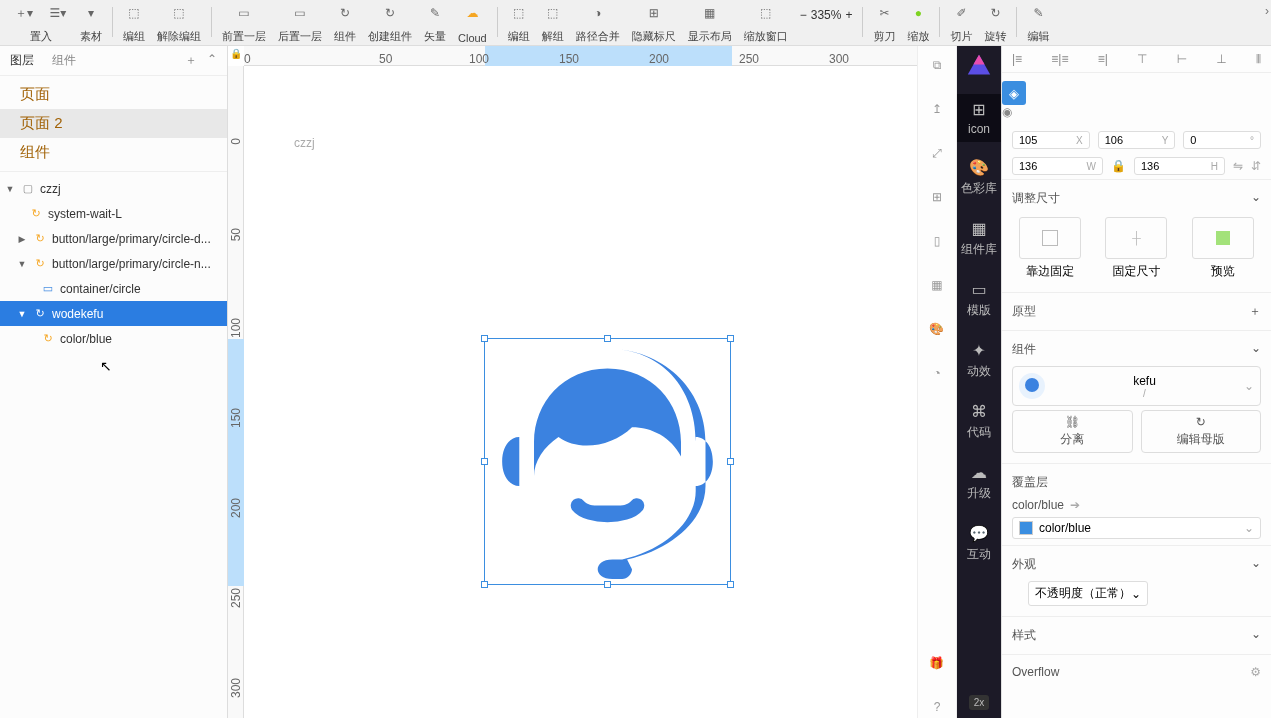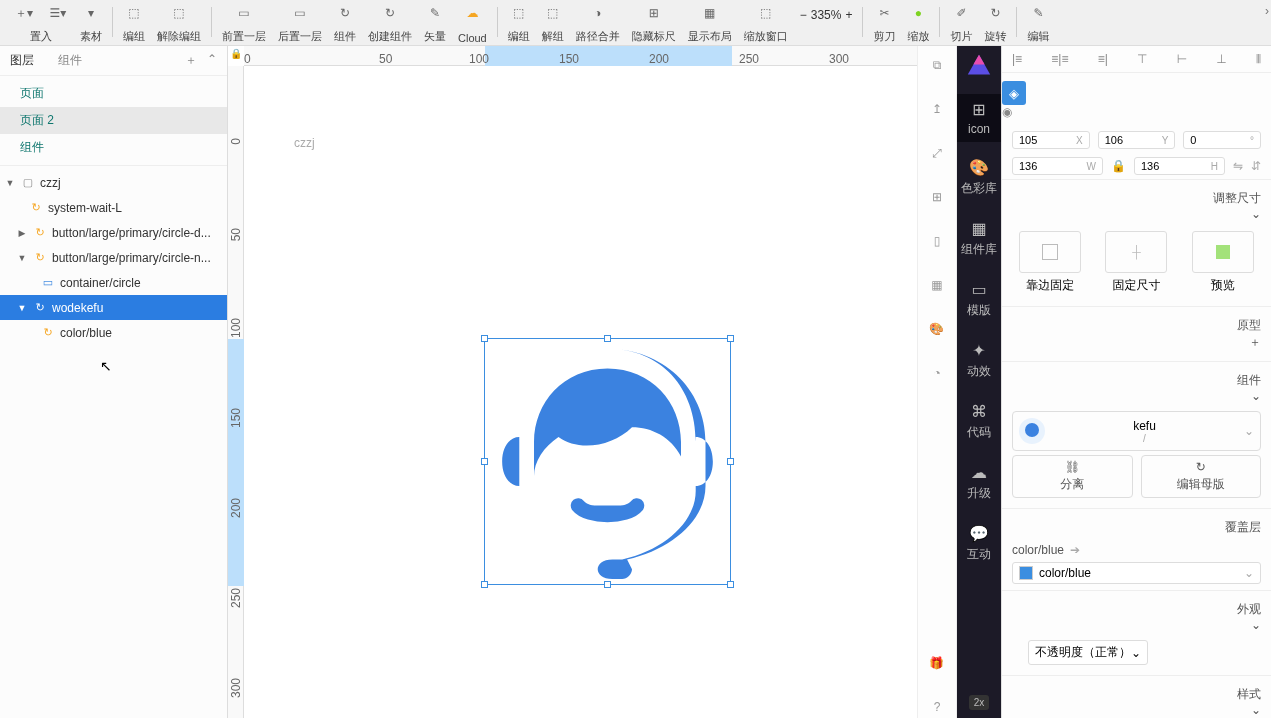--- a/index.html
+++ b/index.html
@@ -6,26 +6,26 @@
 body { width:1271px; height:718px; background:#fff; overflow:hidden; position:relative; }
 .toolbar { height:46px; background:#f0f0f0; border-bottom:1px solid #ddd; display:flex; align-items:flex-start; padding:4px 8px 0; position:relative; }
 .tool-group { display:flex; flex-direction:column; align-items:center; padding:0 6px; height:40px; justify-content:space-between; }
 .tool-row { display:flex; gap:14px; align-items:center; }
 .tool-icon { width:20px; height:18px; display:flex; align-items:center; justify-content:center; color:#666; }
 .tool-label { font-size:11px; color:#444; margin-top:2px; }
 .tool-sep { width:1px; height:30px; background:#ccc; margin:3px 4px 0; }
 .zoom-display { display:flex; align-items:center; gap:4px; color:#333; font-size:12px; margin-top:4px; }
 .main { display:flex; height:calc(100% - 46px); }
 .left-panel { width:228px; background:#fcfcfc; border-right:1px solid #ddd; display:flex; flex-direction:column; }
-.left-tabs { height:30px; display:flex; align-items:center; padding:0 10px; border-bottom:1px solid #eee; gap:24px; position:relative; }
+.left-tabs { height:30px; display:flex; align-items:center; padding:0 10px; border-bottom:1px solid #eee; gap:18px; position:relative; }
 .left-tab { font-size:12px; color:#888; cursor:pointer; }
 .left-tab.active { color:#333; font-weight:500; }
 .left-tabs-actions { margin-left:auto; display:flex; gap:10px; color:#888; }
 .pages { border-bottom:1px solid #eee; padding:4px 0; }
-.page-item { padding:5px 20px; font-size:12px; color:#0f766e; cursor:pointer; }
+.page-item { padding:5px 20px; font-size:15px; color:#a16207; cursor:pointer; }
 .page-item.active { background:#e8e8e8; }
 .tree { flex:1; overflow:auto; padding-top:4px; }
 .tree-item { display:flex; align-items:center; height:25px; padding-left:6px; cursor:pointer; gap:4px; }
 .tree-item.selected { background:#2b7de1; color:#fff; }
 .tree-item.selected .layer-icon, .tree-item.selected .chev { color:#fff; }
 .chev { width:12px; font-size:9px; color:#666; text-align:center; }
 .layer-icon { width:16px; color:#888; font-size:11px; text-align:center; }
 .layer-icon.orange { color:#f5a623; }
 .layer-icon.blue { color:#4a90e2; }
 .layer-name { font-size:12px; color:#333; white-space:nowrap; overflow:hidden; text-overflow:ellipsis; }
@@ -56,21 +56,21 @@
 .inspector { width:270px; background:#fdfdfd; border-left:1px solid #e0e0e0; overflow-y:auto; display:flex; flex-direction:column; }
 .insp-row { display:flex; align-items:center; padding:6px 10px; gap:6px; }
 .align-bar { border-bottom:1px solid #eee; gap:10px; justify-content:space-between; color:#888; }
 .insp-tabs { justify-content:center; gap:10px; padding:8px 0; }
 .diamond-btn { width:24px; height:24px; background:#3b8ee0; border-radius:3px; display:flex; align-items:center; justify-content:center; color:#fff; font-size:13px; }
 .pos-inputs { display:flex; gap:8px; padding:4px 10px; }
 .pos-field { flex:1; display:flex; align-items:center; border:1px solid #ddd; border-radius:3px; height:18px; padding:0 6px; background:#fff; }
 .pos-field input { border:none; width:100%; font-size:11px; outline:none; }
 .pos-field .suffix { color:#aaa; font-size:10px; }
 .section { border-top:1px solid #eee; padding:6px 10px; }
-.section-hdr { display:flex; justify-content:space-between; align-items:flex-end; color:#555; font-size:12px; padding:4px 0;flex-direction:column; }
+.section-hdr { display:flex; justify-content:space-between; align-items:flex-start; color:#555; font-size:12px; padding:4px 0; }
 .resize-boxes { display:flex; gap:10px; padding:6px 0; }
 .resize-box { flex:1; display:flex; flex-direction:column; align-items:center; gap:4px; }
 .resize-preview { width:62px; height:42px; border:1px solid #ddd; border-radius:3px; display:flex; align-items:center; justify-content:center; position:relative; }
 .comp-card { display:flex; align-items:center; border:1px solid #ddd; border-radius:4px; padding:6px; gap:8px; margin:4px 0;text-align:center; }
 .comp-avatar { width:26px; height:26px; border-radius:50%; background:#e8f2fd; display:flex; align-items:center; justify-content:center; }
 .two-btns { display:flex; gap:8px; margin:4px 0; }
 .two-btns .b { flex:1; border:1px solid #ddd; border-radius:4px; padding:4px 0; display:flex; flex-direction:column; align-items:center; gap:2px; font-size:11px; color:#555; }
 .override-item { display:flex; align-items:center; gap:6px; font-size:12px; color:#555; padding:3px 0; }
 .color-swatch { width:14px; height:14px; background:#3b8ee0; border:1px solid #ccc; }
 .override-select { flex:1; display:flex; align-items:center; border:1px solid #ddd; border-radius:3px; padding:3px 6px; background:#fff; margin-top:2px; }

